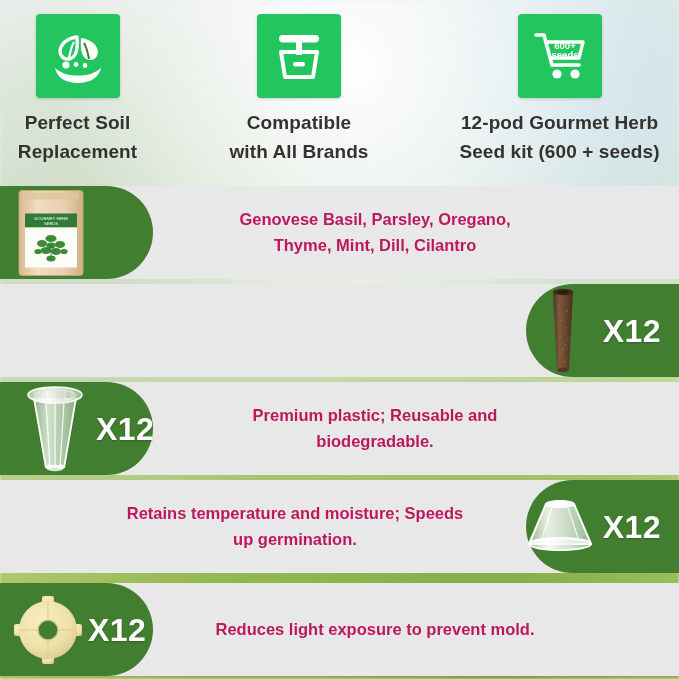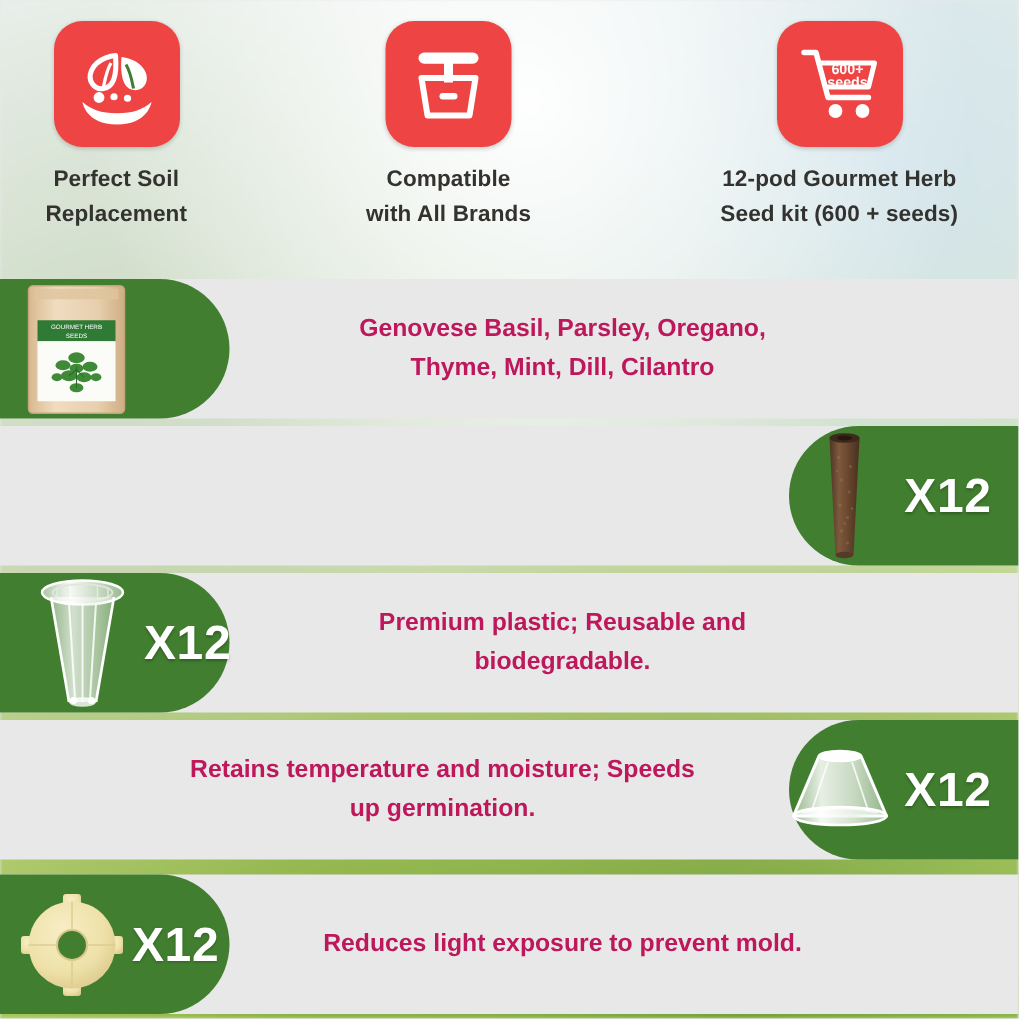--- a/index.html
+++ b/index.html
@@ -23,27 +23,27 @@
       radial-gradient(circle at 4% 64%, rgba(172,198,118,.5) 0%, rgba(172,198,118,0) 36%),
       linear-gradient(170deg,#eef2f1 0%,#e2ece2 26%,#dfe8d6 48%,#cfe08f 70%,#b9d86a 84%,#9fc94f 100%);
     filter:blur(1px);
   }
 
   
   #header{position:absolute;left:0;top:0;width:679px;height:183px;}
   .feature{position:absolute;text-align:center;}
   .feature .ic{
     width:84px;height:84px;margin:0 auto;
-    background:#ef4444;border-radius:19px;
+    background:#22c55e;border-radius:4px;
     box-shadow:0 1px 3px rgba(0,0,0,.18);
     display:flex;align-items:center;justify-content:center;
   }
   .feature .cap{
     margin-top:10px;
-    font-size:15px;font-weight:bold;color:#33322f;
+    font-size:19px;font-weight:bold;color:#33322f;
     line-height:1.55;letter-spacing:.1px;white-space:pre-line;
   }
   #f1{left:0;top:14px;width:155px;}
   #f2{left:216px;top:14px;width:166px;}
   #f3{left:440px;top:14px;width:239px;}
 
   
   .row{
     position:absolute;left:0;width:679px;height:93px;
     background:#e8e8e8;

